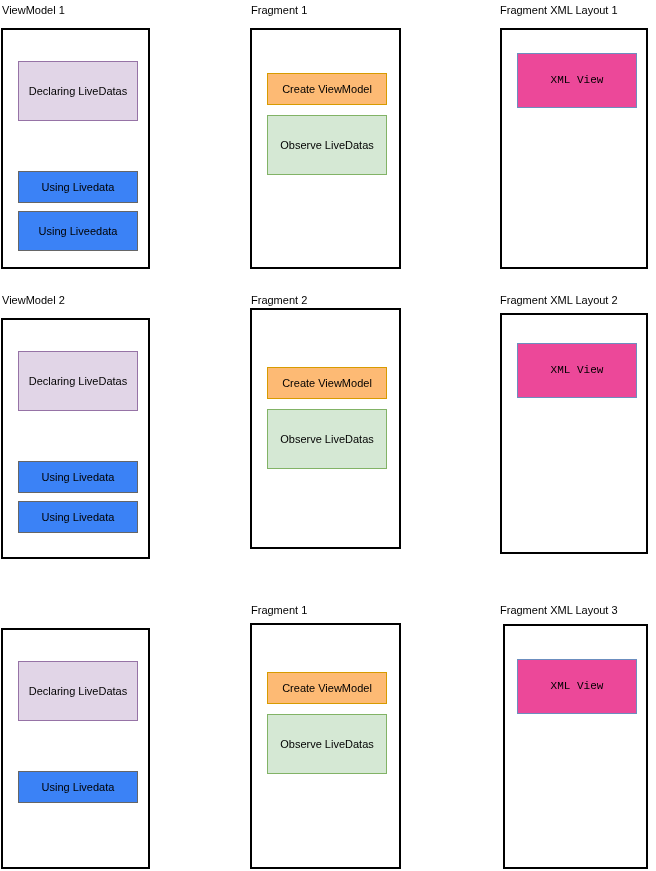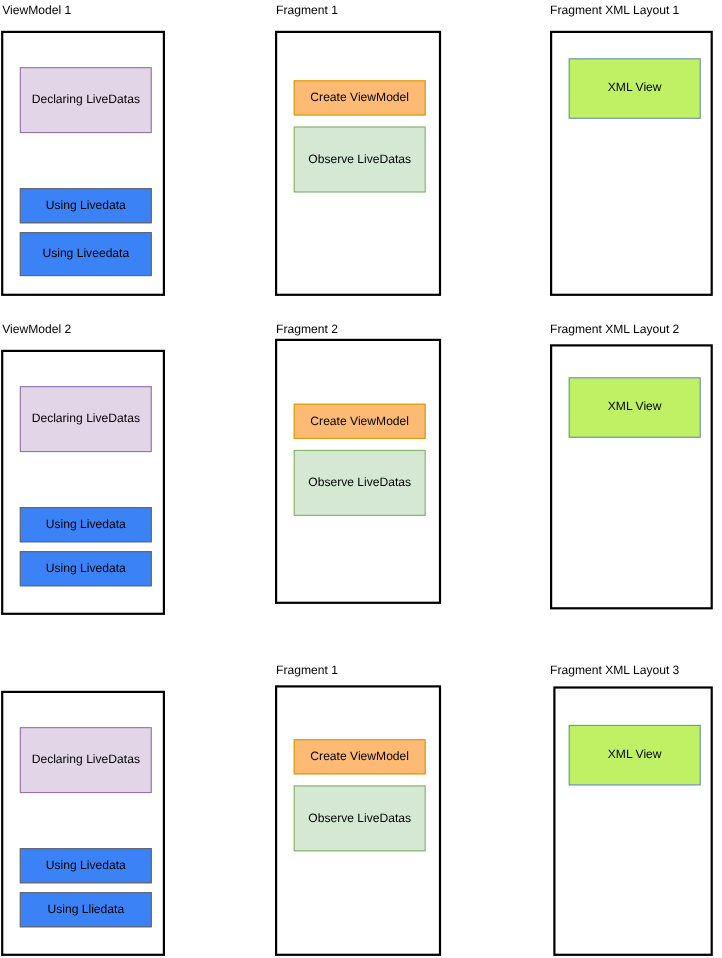--- a/index.html
+++ b/index.html
@@ -60,22 +60,23 @@
   }
   .node.orange {
     background: #fdba74;
     border-color: #d79b00;
   }
   .node.green {
     background: #d5e8d4;
     border-color: #82b366;
   }
   .node.blue {
-    background: #bef264;
+    background: #ec4899;
     border-color: #6c8ebf;
+    font-family: Liberation Mono, monospace;
   }
 </style>
 </head>
 <body>
 
 <div class="canvas">
 
   <div class="group-label" style="left:2px; top:4px;">ViewModel 1</div>
   <div class="container-box" style="left:1px; top:28px; width:149px; height:241px;">
     <div class="node purple" style="left:15px; top:31px; width:120px; height:60px;">Declaring LiveDatas</div>
@@ -109,21 +110,20 @@
 
   <div class="group-label" style="left:500px; top:294px;">Fragment XML Layout 2</div>
   <div class="container-box" style="left:500px; top:313px; width:148px; height:241px;">
     <div class="node blue" style="left:15px; top:28px; width:120px; height:55px;">XML View</div>
   </div>
 
   <div class="group-label" style="left:2px; top:592px;margin-top:48px;">ViewModel 3</div>
   <div class="container-box" style="left:1px; top:628px; width:149px; height:241px;">
     <div class="node purple" style="left:15px; top:31px; width:120px; height:60px;">Declaring LiveDatas</div>
     <div class="node grey" style="left:15px; top:141px; width:120px; height:32px;">Using Livedata</div>
-    <div class="node grey" style="left:15px; top:181px; width:120px; height:32px;">Using Lliedata</div>
   </div>
 
   <div class="group-label" style="left:251px; top:604px;">Fragment 1</div>
   <div class="container-box" style="left:250px; top:623px; width:151px; height:246px;">
     <div class="node orange" style="left:15px; top:47px; width:120px; height:32px;">Create ViewModel</div>
     <div class="node green" style="left:15px; top:89px; width:120px; height:60px;">Observe LiveDatas</div>
   </div>
 
   <div class="group-label" style="left:500px; top:604px;">Fragment XML Layout 3</div>
   <div class="container-box" style="left:503px; top:624px; width:145px; height:245px;">

